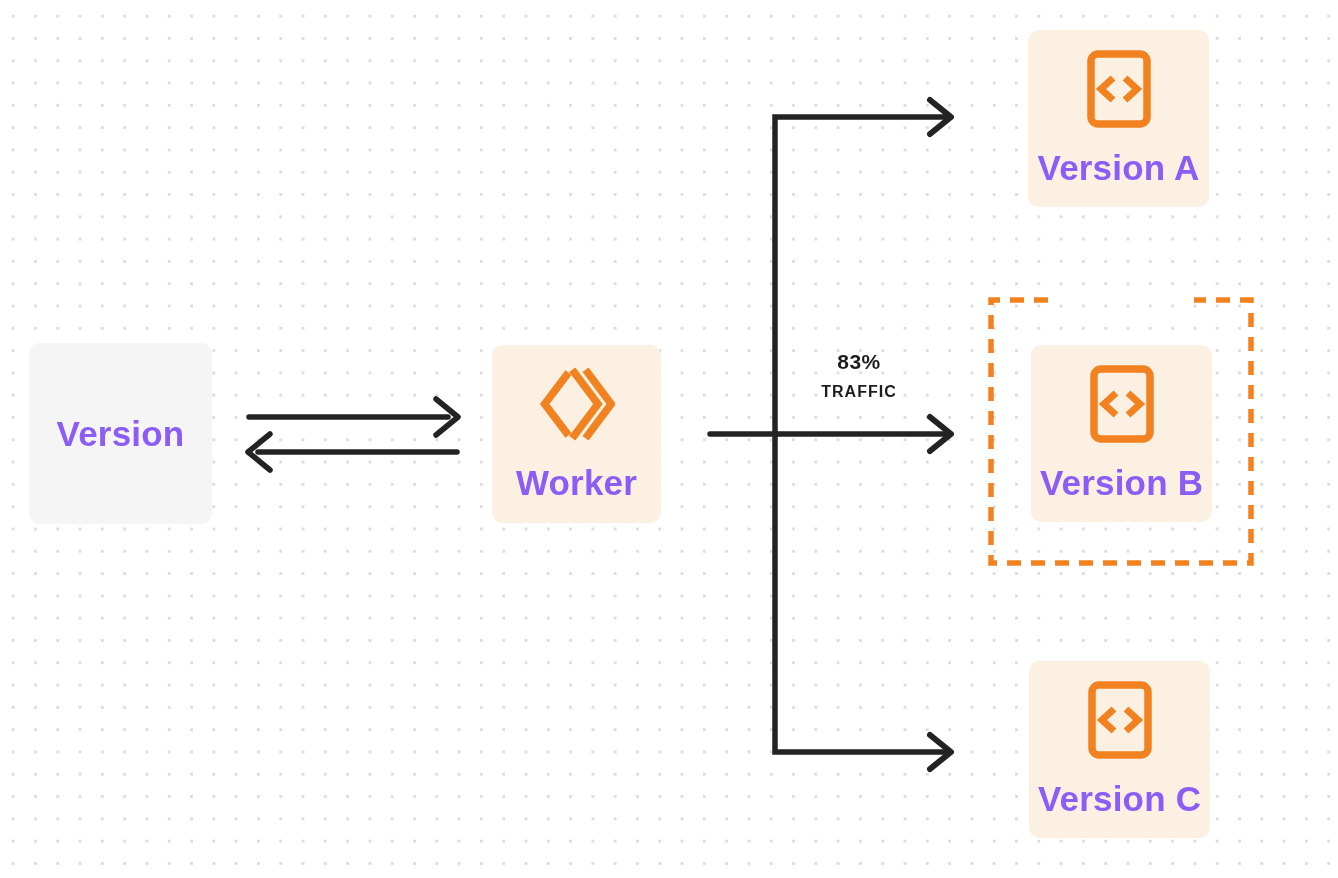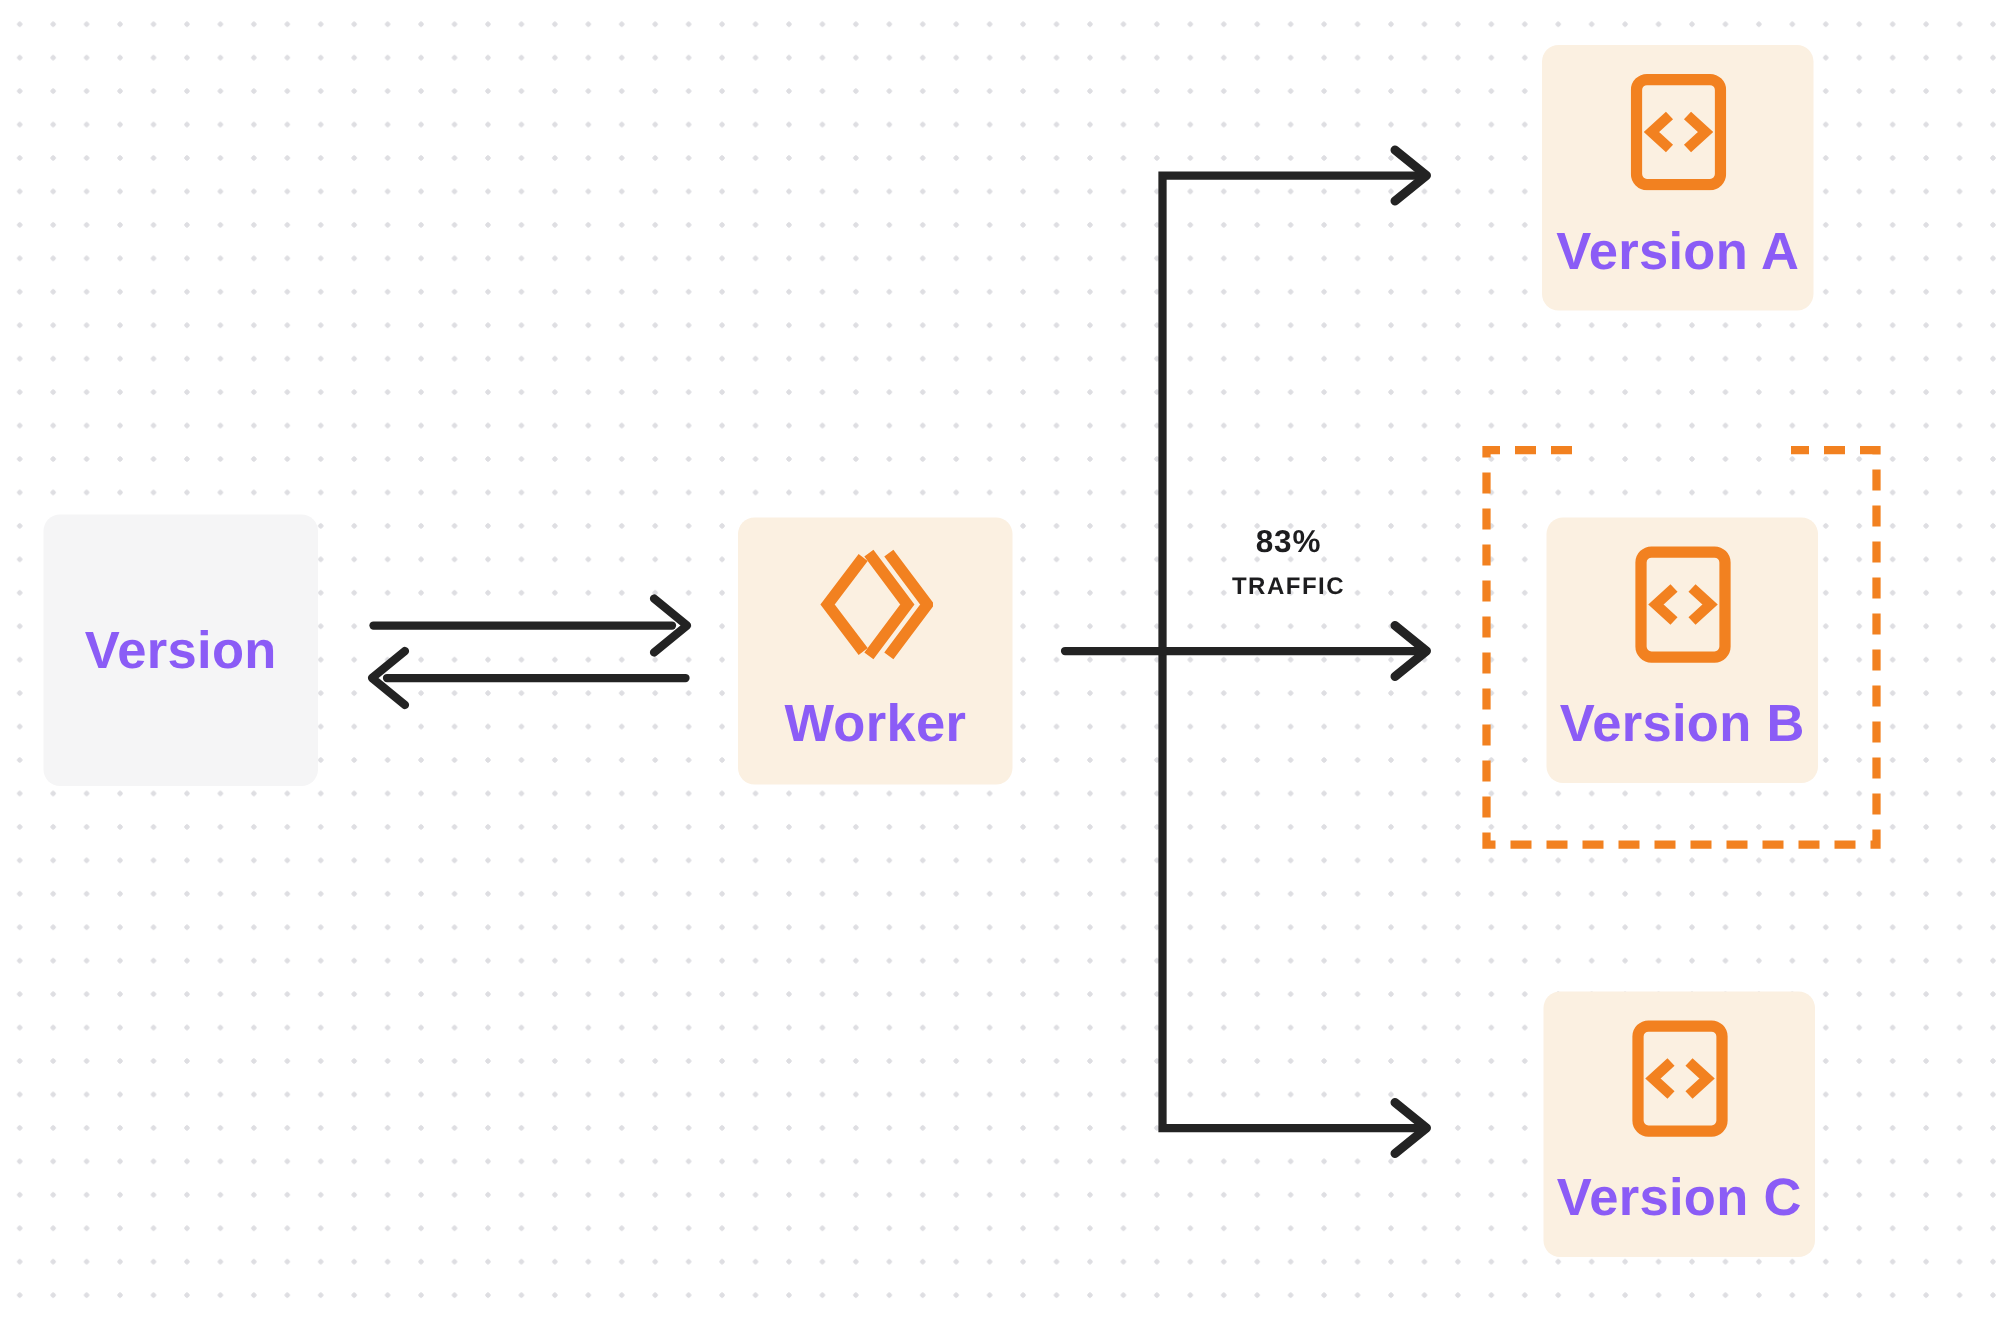--- a/index.html
+++ b/index.html
@@ -16,21 +16,21 @@
   .arrow-layer{position:absolute;left:0;top:0;width:1338px;height:878px;z-index:1;}
   .node{
     position:absolute;z-index:2;
     border-radius:11px;
     display:flex;flex-direction:column;align-items:center;justify-content:center;
   }
   .node .label{
     font-weight:bold;font-size:35px;color:#8b5cf6;letter-spacing:0.2px;
   }
   .client-node{left:29px;top:343px;width:183px;height:181px;background:#f5f5f6;}
-  .worker-node{left:492px;top:345px;width:183px;height:178px;background:#fbf0e1;gap:17px;}
+  .worker-node{left:492px;top:345px;width:169px;height:178px;background:#fbf0e1;gap:17px;}
   .version-node{width:181px;height:177px;background:#fbf0e1;gap:16px;}
   .version-a{left:1028px;top:30px;}
   .version-b{left:1031px;top:345px;}
   .version-c{left:1029px;top:661px;}
   .traffic-label{
     position:absolute;z-index:2;left:775px;top:350px;width:168px;
     text-align:center;font-weight:bold;color:#1d1d1f;
   }
   .traffic-label .l1{font-size:21px;letter-spacing:0.5px;}
   .traffic-label .l2{font-size:16px;letter-spacing:1px;margin-top:9px;}

